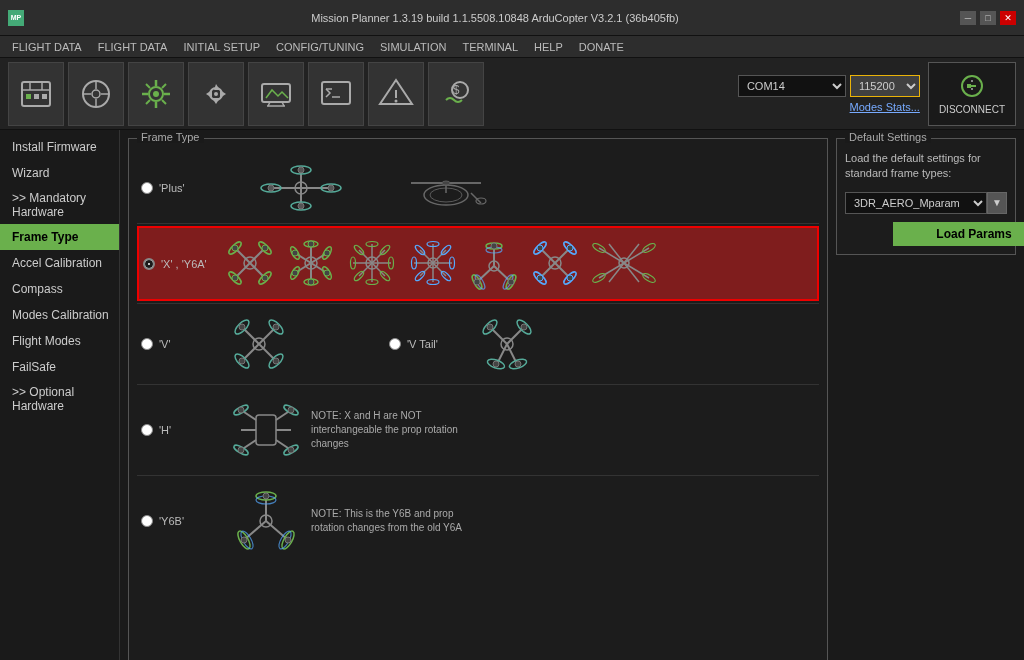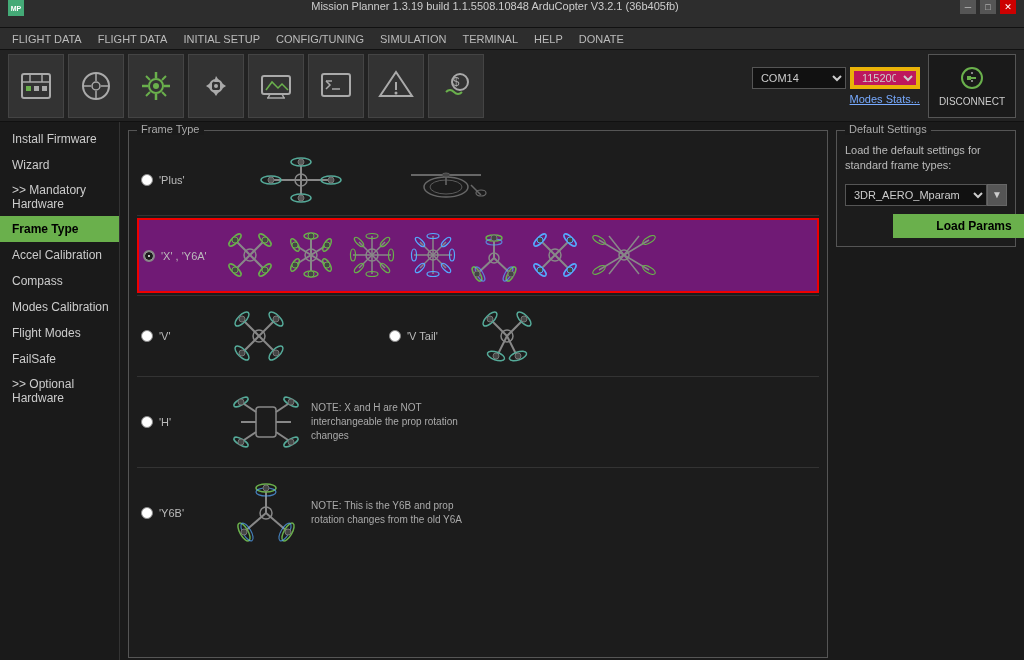--- a/index.html
+++ b/index.html
@@ -9,23 +9,23 @@
       background: #1a1a1a;
       font-family: 'Segoe UI', Tahoma, sans-serif;
       color: #ccc;
       overflow: hidden;
       font-size: 12px;
     }
 
     
     #titlebar {
       background: #2d2d2d;
-      height: 28px;
-      display: flex;
-      align-items: flex-start;
+      height: 36px;
+      display: flex;
+      align-items: center;
       justify-content: space-between;
       padding: 0 8px;
       border-bottom: 1px solid #111;
     }
     #titlebar .title {
       flex: 1;
       text-align: center;
       font-size: 11px;
       color: #ccc;
     }
@@ -117,26 +117,26 @@
       align-items: center;
       gap: 8px;
     }
     .com-select {
       background: #111;
       color: #ccc;
       border: 1px solid #555;
       height: 22px;
       font-size: 11px;
       padding: 0 4px;
-      width: 94px;
+      width: 108px;
     }
     .baud-select {
-      background: #be185d;
+      background: #404040;
       color: #ccc;
-      border: 4px solid #eab308;
+      border: 1px solid #eab308;
       height: 22px;
       font-size: 11px;
       padding: 0 4px;
       width: 70px;
     }
     .link-stats {
       color: #7af;
       font-size: 11px;
       cursor: pointer;
       text-decoration: underline;
@@ -280,21 +280,21 @@
 
     
     .frame-row {
       display: flex;
       align-items: center;
       padding: 8px 4px;
       min-height: 60px;
     }
     .frame-row.selected-row {
       border: 2px solid #e00;
-      background: #701a75;
+      background: #7f1d1d;
       margin: 2px 0;
     }
     .radio-label {
       display: flex;
       align-items: center;
       gap: 6px;
       font-size: 11px;
       color: #bbb;
       min-width: 80px;
     }

